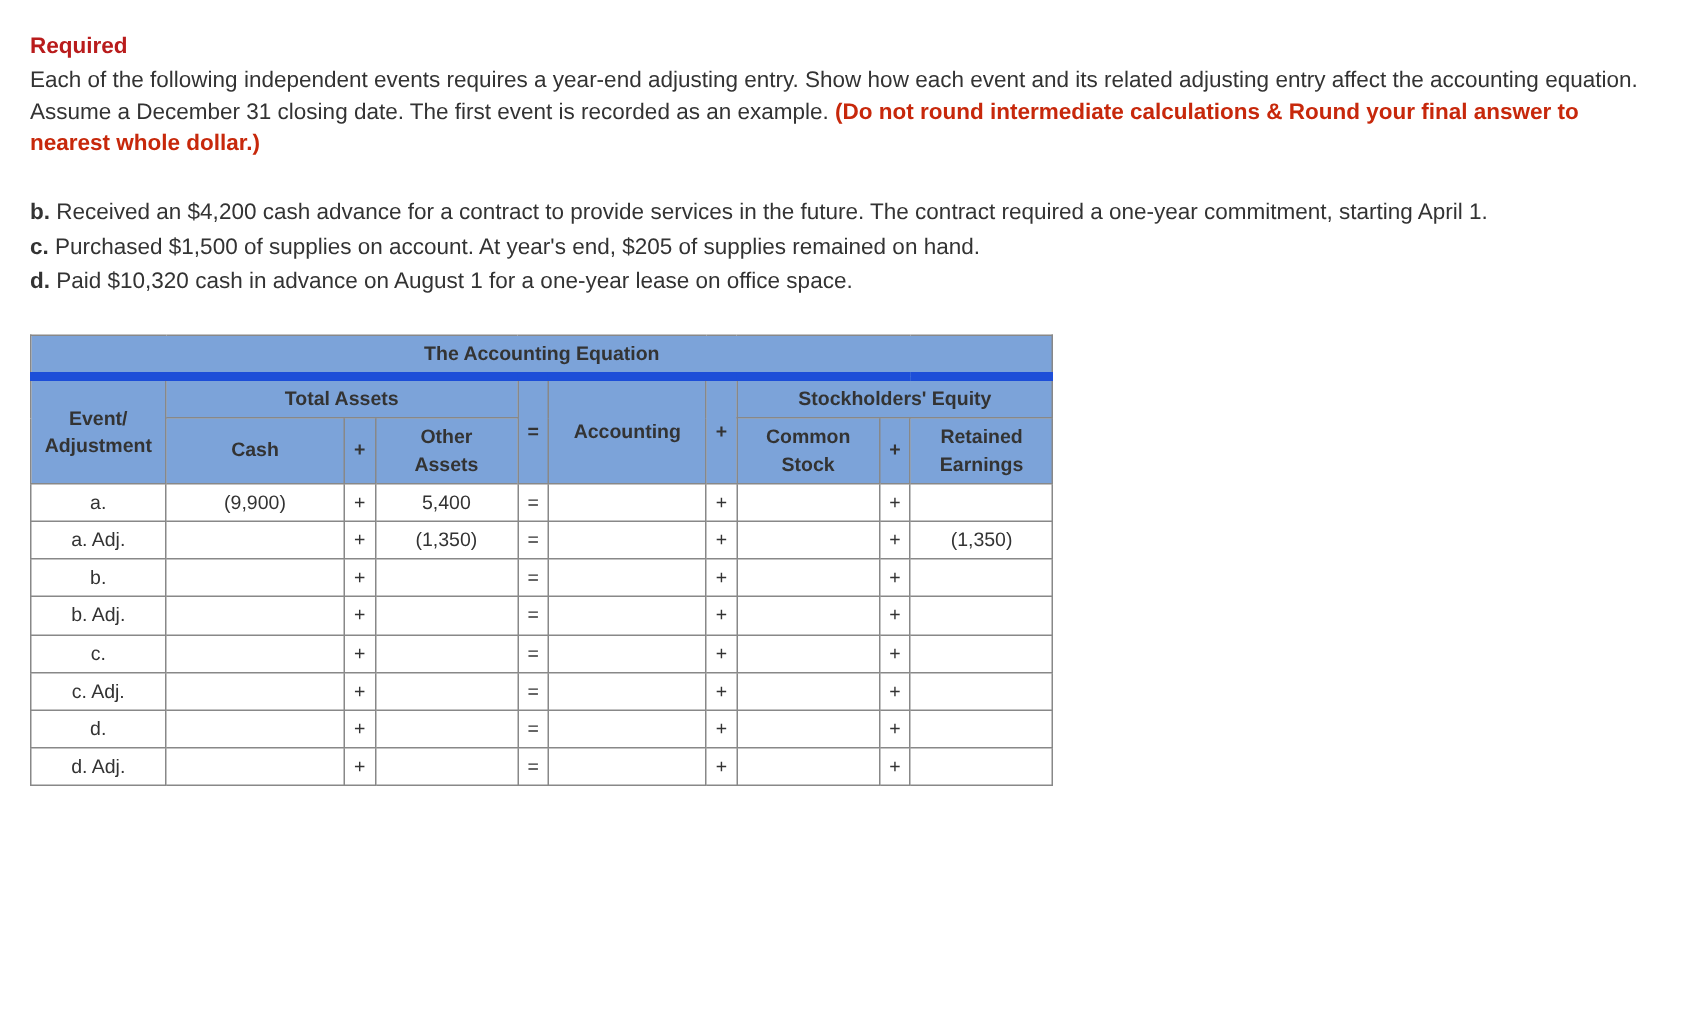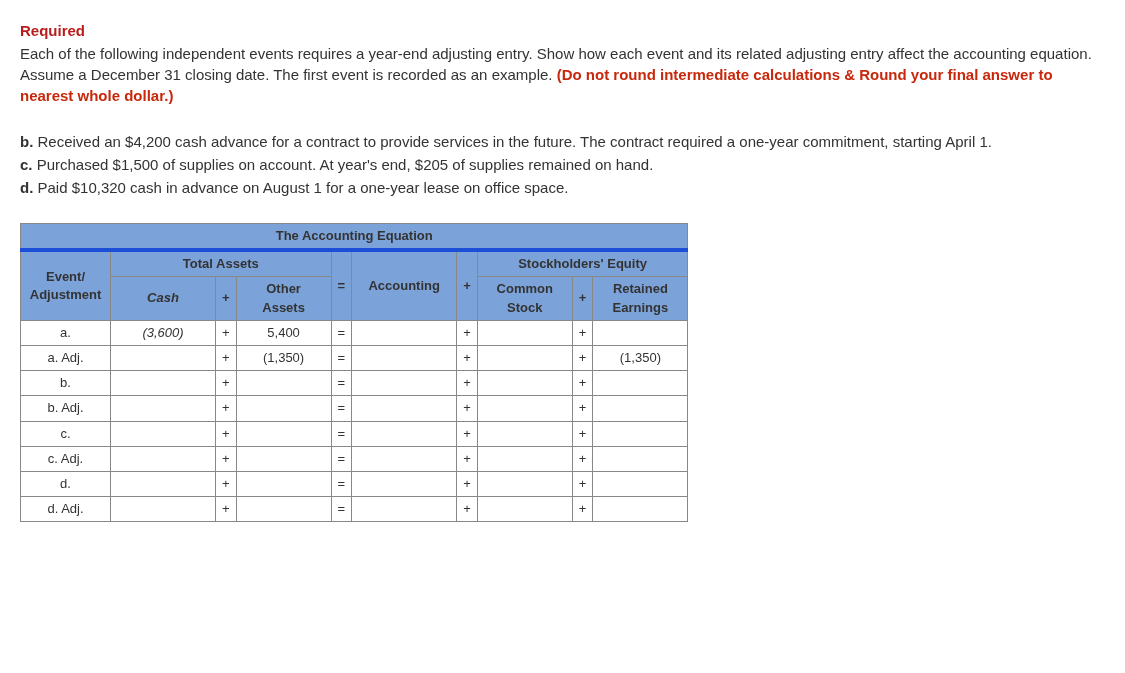--- a/index.html
+++ b/index.html
@@ -60,21 +60,21 @@
   }
   .row-label {
     text-align: left;
     padding-left: 14px;
     width: 90px;
   }
   .data-cell {
     text-align: right;
     padding-right: 6px;
   }
-  .w-cash { width: 105px; font-style: italic; }
+  .w-cash { width: 119px; }
   .w-other { width: 95px; }
   .w-liab { width: 105px; }
   .w-cs { width: 95px; }
   .w-re { width: 95px; }
   .input-like {
     border: 1px dashed #3f5f9f;
     min-height: 18px;
   }
 </style>
 </head>
@@ -87,21 +87,21 @@
 
 <div class="event-list">
   <div class="event-item"><span class="letter">b.</span><span> Received an $4,200 cash advance for a contract to provide services in the future. The contract required a one-year commitment, starting April 1.</span></div>
   <div class="event-item"><span class="letter">c.</span><span> Purchased $1,500 of supplies on account. At year's end, $205 of supplies remained on hand.</span></div>
   <div class="event-item"><span class="letter">d.</span><span> Paid $10,320 cash in advance on August 1 for a one-year lease on office space.</span></div>
 </div>
 
 <table class="accounting">
   <tbody>
       <tr>
-    <td class="header-blue" colspan="11" style="border-bottom:4px solid #1d4ed8;">The Accounting Equation</td>
+    <td class="header-blue" colspan="11" style="border-bottom:6px solid #1d4ed8;">The Accounting Equation</td>
   </tr>
   <tr>
     <td rowspan="2" class="header-blue" style="white-space:pre-line;">Event/
 Adjustment</td>
     <td colspan="3" class="header-blue">Total Assets</td>
     <td rowspan="2" class="header-blue op-cell">=</td>
     <td rowspan="2" class="header-blue w-liab">Accounting</td>
     <td rowspan="2" class="header-blue op-cell">+</td>
     <td colspan="4" class="header-blue">Stockholders' Equity</td>
   </tr>
@@ -112,21 +112,21 @@
 Assets</td>
     <td class="header-blue w-cs" style="white-space:pre-line;">Common
 Stock</td>
     <td class="header-blue op-cell">+</td>
     <td colspan="2" class="header-blue w-re" style="white-space:pre-line;">Retained
 Earnings</td>
   </tr>
 
   <tr>
     <td class="row-label">a.</td>
-    <td class="data-cell w-cash">(3,600)</td>
+    <td class="data-cell w-cash">(9,900)</td>
     <td class="op-cell">+</td>
     <td class="data-cell w-other">5,400</td>
     <td class="op-cell">=</td>
     <td class="data-cell w-liab"></td>
     <td class="op-cell">+</td>
     <td class="data-cell w-cs"></td>
     <td class="op-cell">+</td>
     <td colspan="2" class="data-cell w-re"></td>
   </tr>
   <tr>

